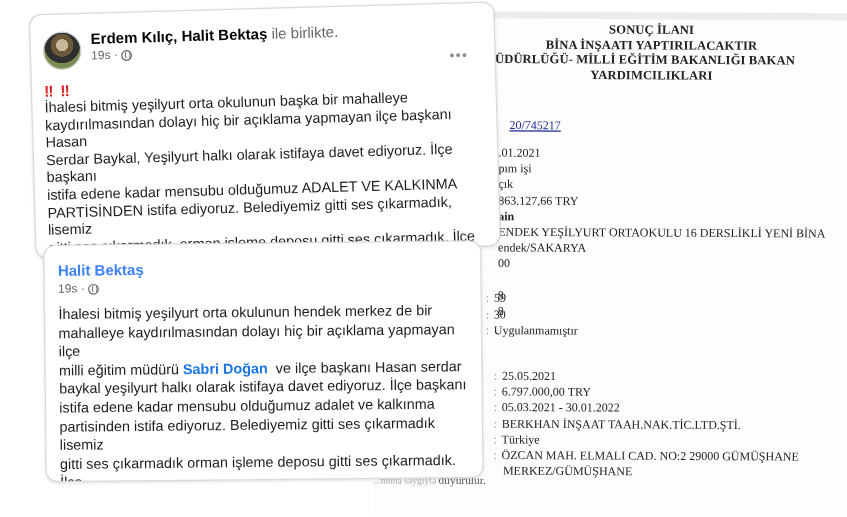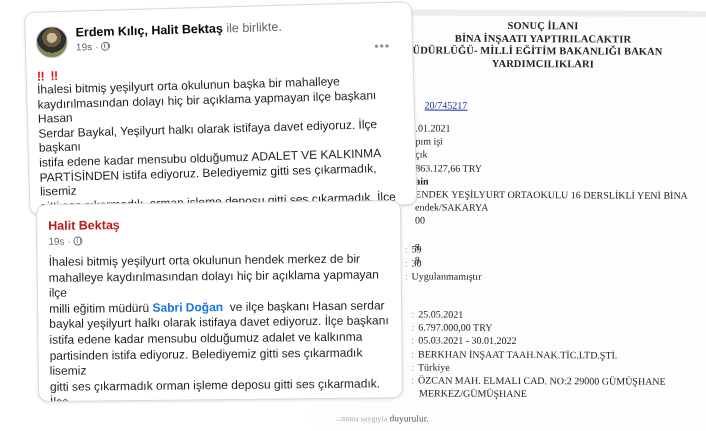--- a/index.html
+++ b/index.html
@@ -26,21 +26,21 @@
     .doc-ref {
       position: absolute; left: 112px; top: 90px;
       font-size: 10px; font-weight: normal; color: #1d2b9a; text-decoration: underline;
     }
     .doc-fields { position: absolute; left: 103px; top: 112px; font-size: 10px; line-height: 13.2px; }
     .doc-fields .row { white-space: nowrap; }
     .doc-fields .b { font-weight: bold; }
     .doc-fields2 { position: absolute; left: 93px; top: 233px; font-size: 10px; line-height: 13.5px; }
     .doc-fields3 { position: absolute; left: 100px; top: 298px; font-size: 10px; line-height: 13.2px; }
     .doc-colon { color: #999; margin-right: 4px; }
-    .doc-footer { position: absolute; left: 0px; top: 404px; font-size: 9.5px; color: #555; margin-left: 24px; }
+    .doc-footer { position: absolute; left: 0px; top: 387px; font-size: 9.5px; color: #555; }
     .doc-footer .faded { color: #aaa; font-size: 8px; }
 
     
     .card {
       position: absolute; background: #ffffff;
       border: 1px solid #d8dadf; border-radius: 10px;
       box-shadow: 0 1px 3px rgba(0,0,0,0.12);
       font-family: "Liberation Sans", sans-serif;
       color: #1c1e21;
     }
@@ -73,21 +73,21 @@
       position: absolute; right: 22px; top: 36px; font-size: 12px; color: #8a8d91; letter-spacing: 1px; cursor: pointer;
     }
     .alarm { position: absolute; left: 10px; top: 56px; color: #e02020; font-weight: bold; font-size: 13px; letter-spacing: 1px; }
     .post-body {
       position: absolute; left: 10px; top: 70px; width: 360px;
       font-size: 12px; line-height: 14.6px; color: #1c1e21;
     }
     .post-body p { margin: 0; }
 
     .card2 .post-header2 { position: absolute; left: 11px; top: 14px; }
-    .card2 .name2 { font-weight: bold; font-size: 12.5px; color: #b91c1c; }
+    .card2 .name2 { font-weight: bold; font-size: 12.5px; color: #3b82f6; }
     .card2 .meta { margin-top: 3px; }
     .card2 .post-body { top: 50px; left: 11px; width: 345px; font-size: 12px; line-height: 15.6px; }
     .mention { color: #1b74e4; cursor: pointer; font-weight: bold; }
   </style>
 </head>
 <body>
 
 <div class="doc">
   <div class="doc-topbar"></div>
   <div class="doc-head">

